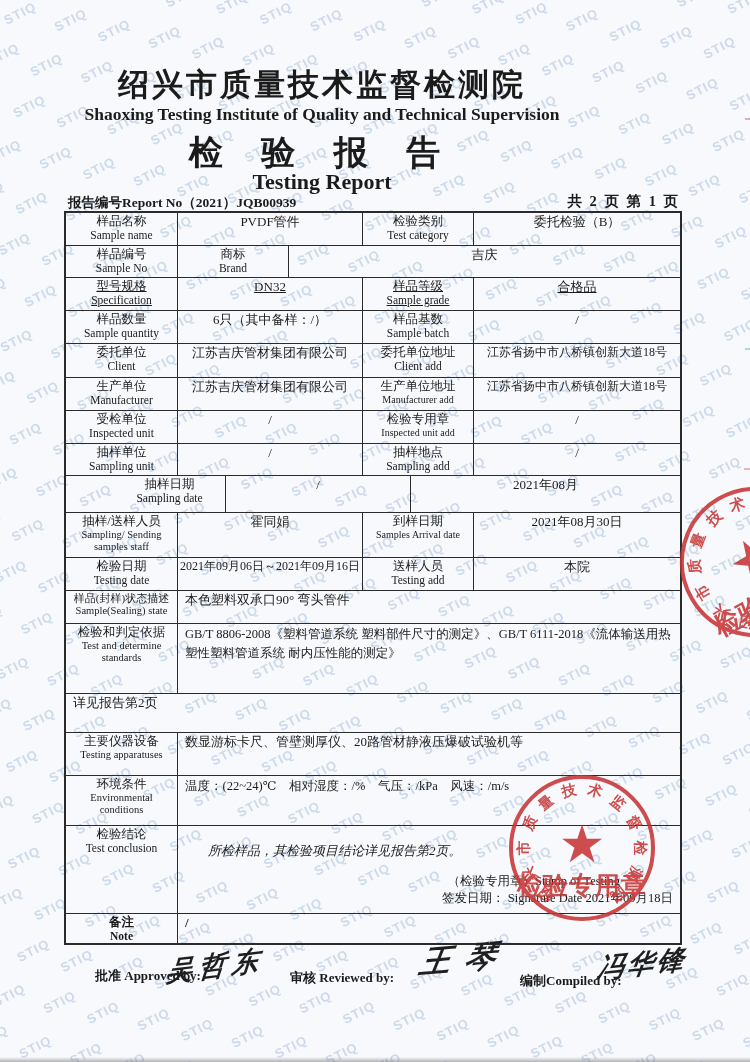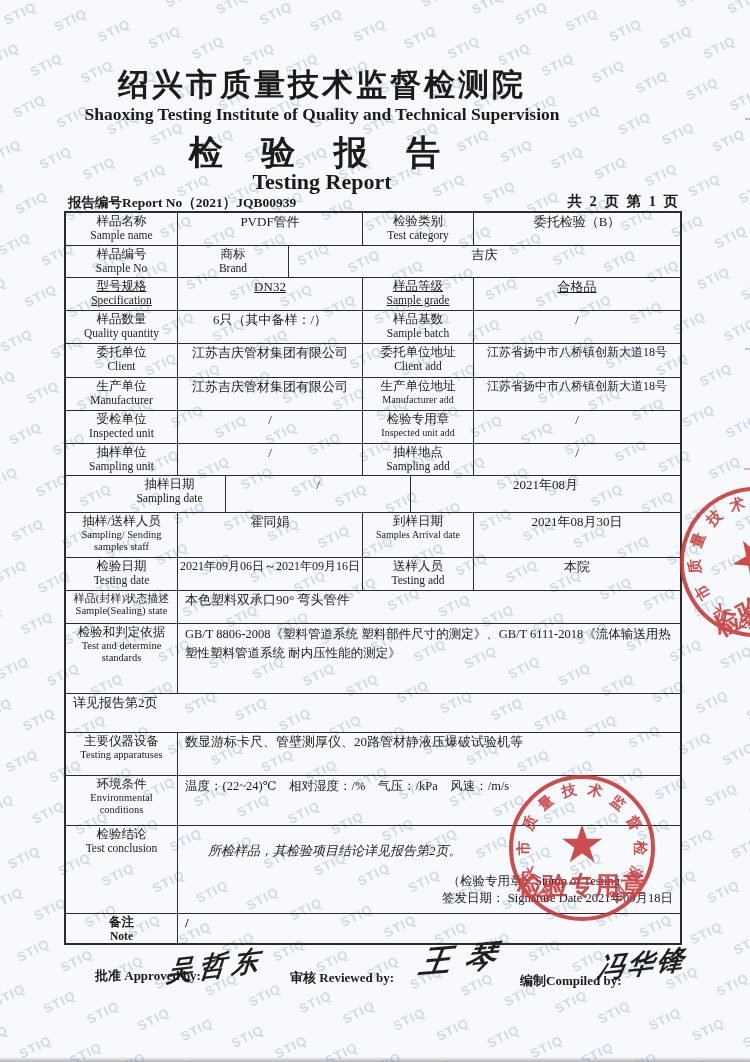--- a/index.html
+++ b/index.html
@@ -197,21 +197,21 @@
         <div class="td c-value">DN32</div>
         <div class="td c-label2">
           <div class="zh">样品等级</div>
           <div class="en">Sample grade</div>
         </div>
         <div class="td c-wide">合格品</div>
       </div>
       <div class="tr" style="height: 33px;">
         <div class="td c-label">
           <div class="zh">样品数量</div>
-          <div class="en">Quality quantity</div>
+          <div class="en">Sample quantity</div>
         </div>
         <div class="td c-value">6只（其中备样：/）</div>
         <div class="td c-label2">
           <div class="zh">样品基数</div>
           <div class="en">Sample batch</div>
         </div>
         <div class="td c-wide">/</div>
       </div>
       <div class="tr" style="height: 34px;">
         <div class="td c-label">

